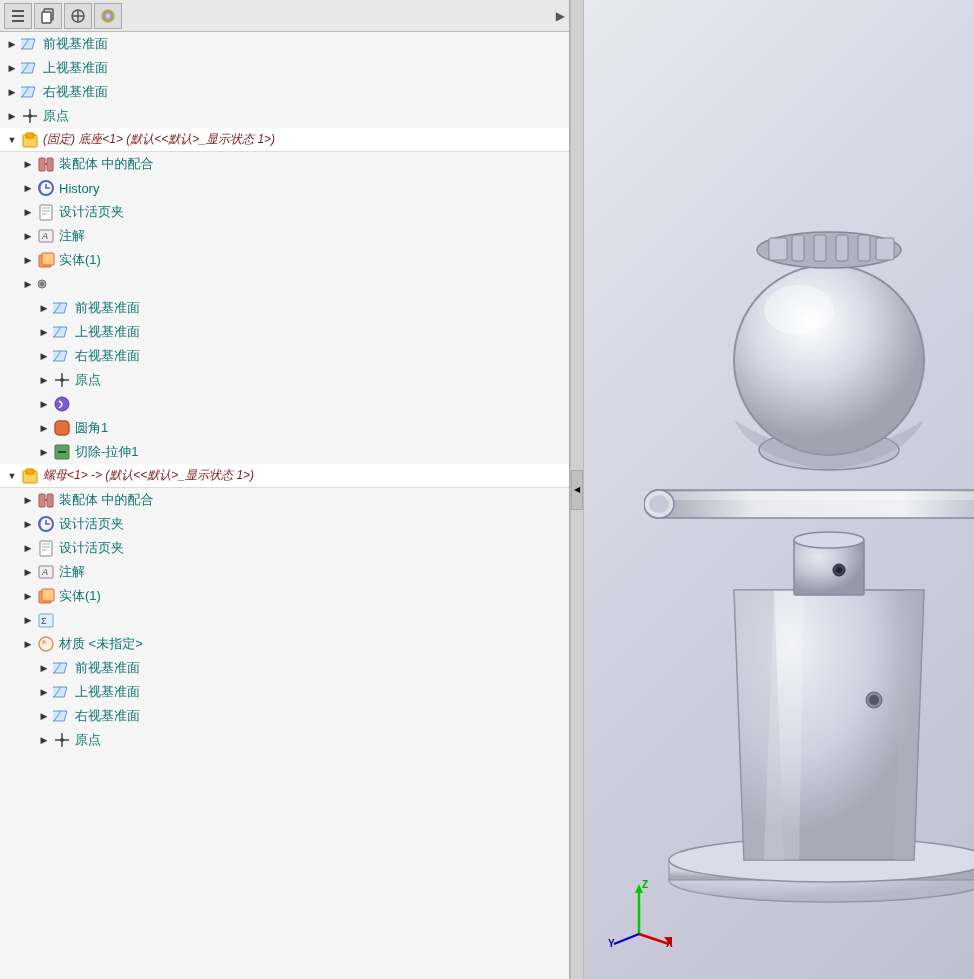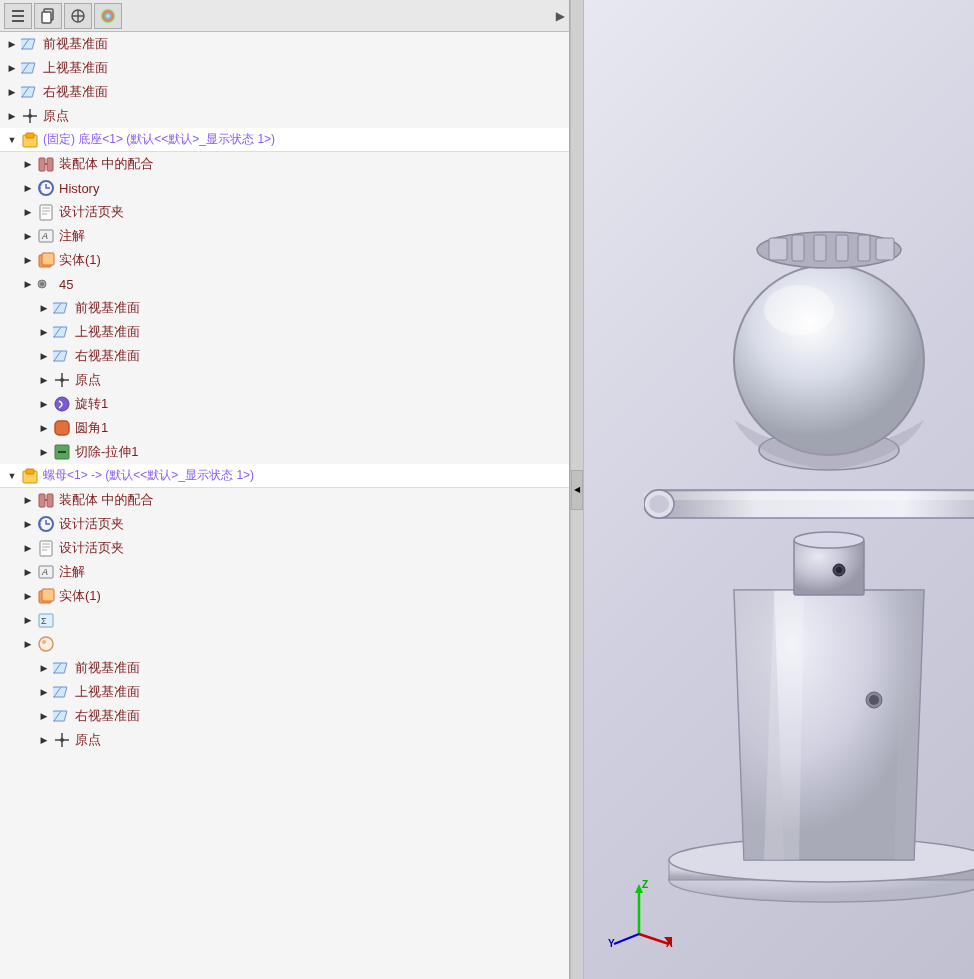--- a/index.html
+++ b/index.html
@@ -94,31 +94,32 @@
       display: flex;
       align-items: center;
       justify-content: center;
       margin-right: 3px;
     }
 
     .tree-label {
       flex: 1;
       overflow: hidden;
       text-overflow: ellipsis;
-      color: #7f1d1d;
+      color: #0f766e;
     }
 
     
     .group-header {
       background: #fff;
       border-bottom: 1px solid #ddd;
     }
     .group-header .tree-label {
-      color: #8b5cf6;
+      color: #7f1d1d;
       font-size: 12px;
+      font-style: italic;
     }
 
     
     .right-panel {
       flex: 1;
       height: 979px;
       background: linear-gradient(135deg, #e8e8f0 0%, #d0d0e0 50%, #c0c0d0 100%);
       position: relative;
       overflow: hidden;
     }
@@ -273,21 +274,20 @@
         <div class="tree-label">实体(1)</div>
       </div>
       <div class="tree-item" style="padding-left: 20px;">
         <div class="tree-expand">▶</div>
         <div class="tree-icon">
           <svg width="18" height="18" viewBox="0 0 18 18">
             <circle cx="5" cy="9" r="4" fill="#aaa" stroke="#777" stroke-width="1"></circle>
             <circle cx="5" cy="9" r="2" fill="#777"></circle>
           </svg>
         </div>
-        <div class="tree-label">45</div>
       </div>
       <div class="tree-item" style="padding-left: 36px;">
         <div class="tree-expand">▶</div>
         <div class="tree-icon">
           <svg width="18" height="18" viewBox="0 0 18 18">
             <rect x="1" y="4" width="14" height="10" rx="1" fill="#d0e8ff" stroke="#7090cc" stroke-width="1" transform="skewX(-15)"></rect>
             <line x1="1" y1="14" x2="8" y2="4" stroke="#7090cc" stroke-width="1"></line>
           </svg>
         </div>
         <div class="tree-label">前视基准面</div>
@@ -324,21 +324,20 @@
         <div class="tree-label">原点</div>
       </div>
       <div class="tree-item" style="padding-left: 36px;">
         <div class="tree-expand">▶</div>
         <div class="tree-icon">
           <svg width="18" height="18" viewBox="0 0 18 18">
             <circle cx="9" cy="9" r="7" fill="#7a5ccc" stroke="#5a3aaa" stroke-width="1"></circle>
             <path d="M6 6 Q12 9 6 13" fill="none" stroke="white" stroke-width="1.5"></path>
           </svg>
         </div>
-        <div class="tree-label">旋转1</div>
       </div>
       <div class="tree-item" style="padding-left: 36px;">
         <div class="tree-expand">▶</div>
         <div class="tree-icon">
           <svg width="18" height="18" viewBox="0 0 18 18">
             <rect x="2" y="2" width="14" height="14" rx="4" fill="#e07040" stroke="#c05020" stroke-width="1.5"></rect>
           </svg>
         </div>
         <div class="tree-label">圆角1</div>
       </div>
@@ -426,20 +425,21 @@
         </div>
       </div>
       <div class="tree-item" style="padding-left: 20px;">
         <div class="tree-expand">▶</div>
         <div class="tree-icon">
           <svg width="18" height="18" viewBox="0 0 18 18">
             <circle cx="9" cy="9" r="7" fill="#ffeedd" stroke="#cc9966" stroke-width="1.5"></circle>
             <circle cx="7" cy="7" r="2" fill="#dd8844" opacity="0.6"></circle>
           </svg>
         </div>
+        <div class="tree-label">材质 &lt;未指定&gt;</div>
       </div>
       <div class="tree-item" style="padding-left: 36px;">
         <div class="tree-expand">▶</div>
         <div class="tree-icon">
           <svg width="18" height="18" viewBox="0 0 18 18">
             <rect x="1" y="4" width="14" height="10" rx="1" fill="#d0e8ff" stroke="#7090cc" stroke-width="1" transform="skewX(-15)"></rect>
             <line x1="1" y1="14" x2="8" y2="4" stroke="#7090cc" stroke-width="1"></line>
           </svg>
         </div>
         <div class="tree-label">前视基准面</div>

